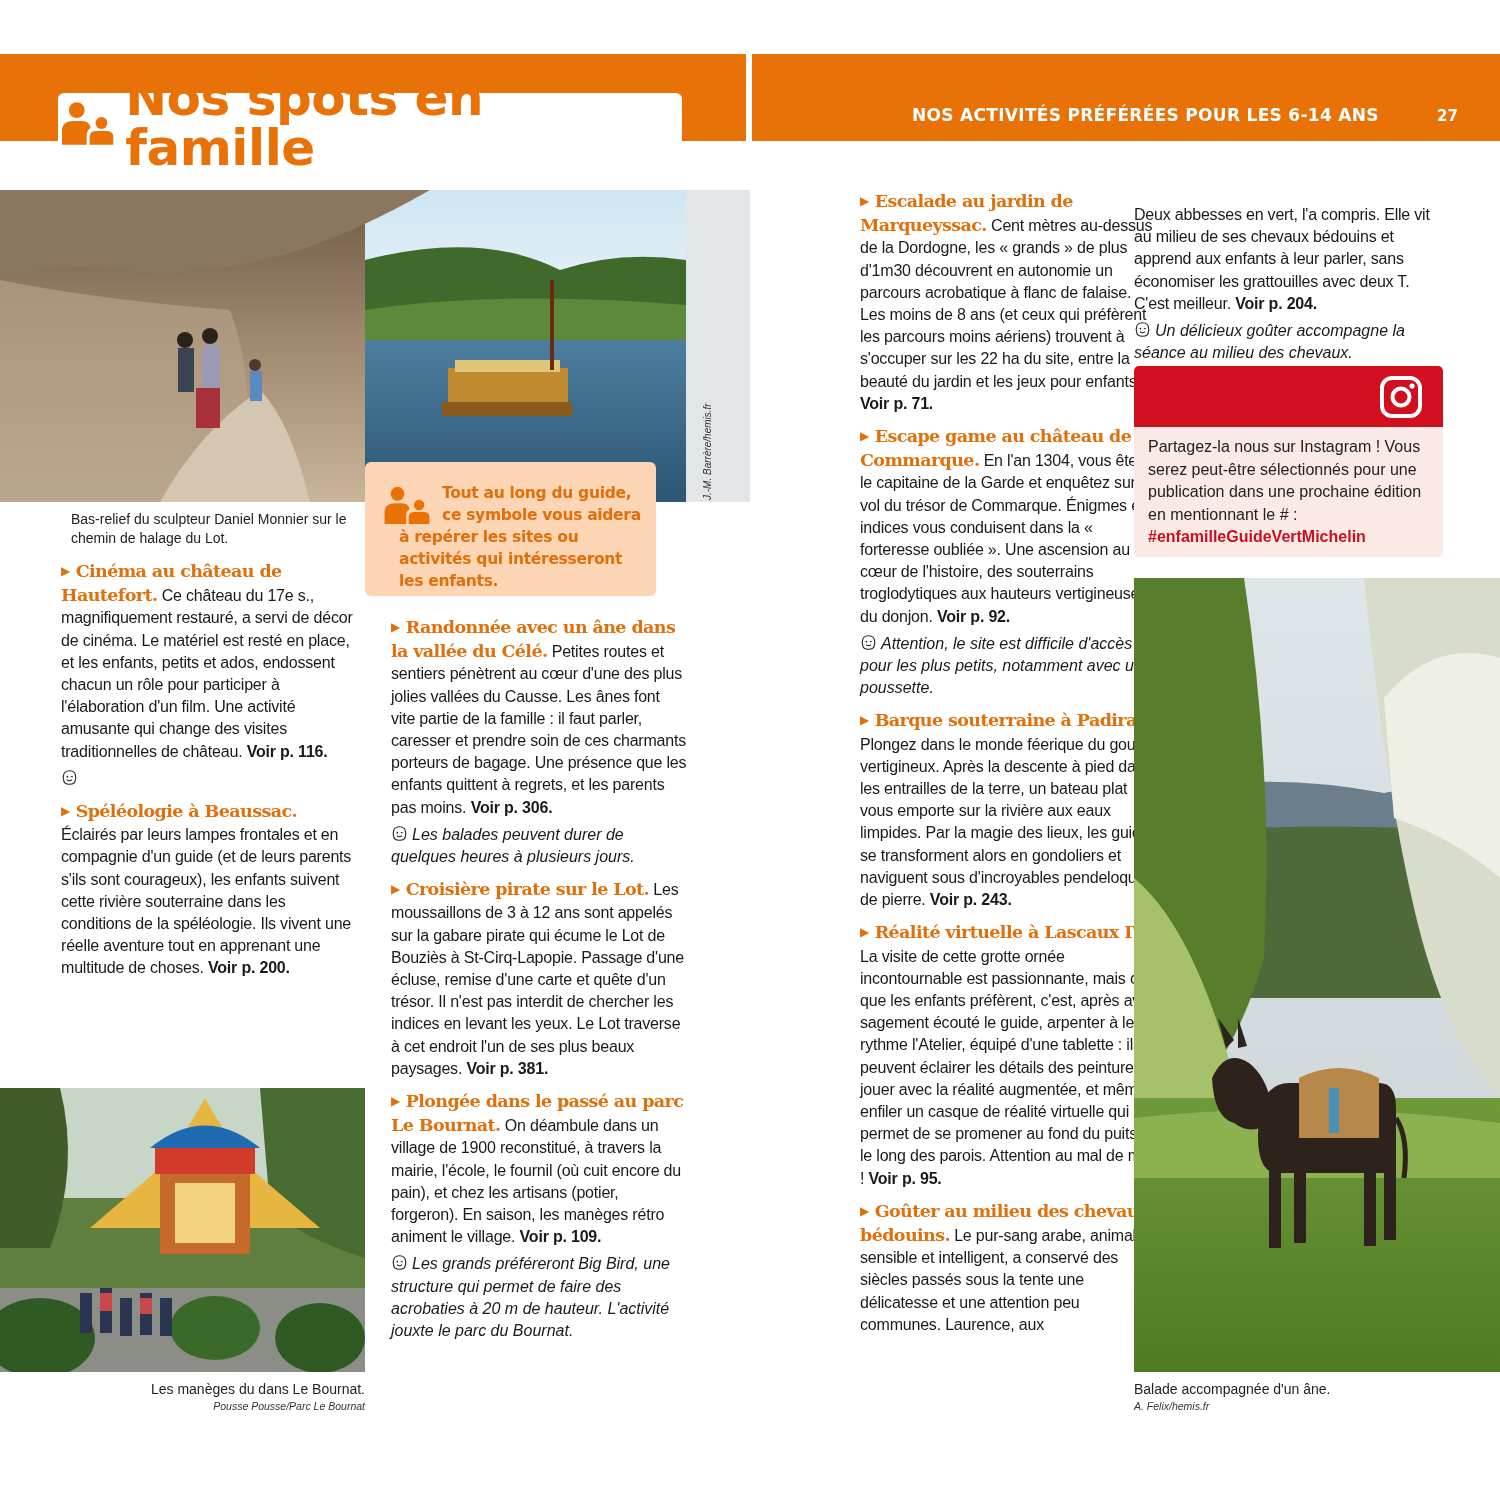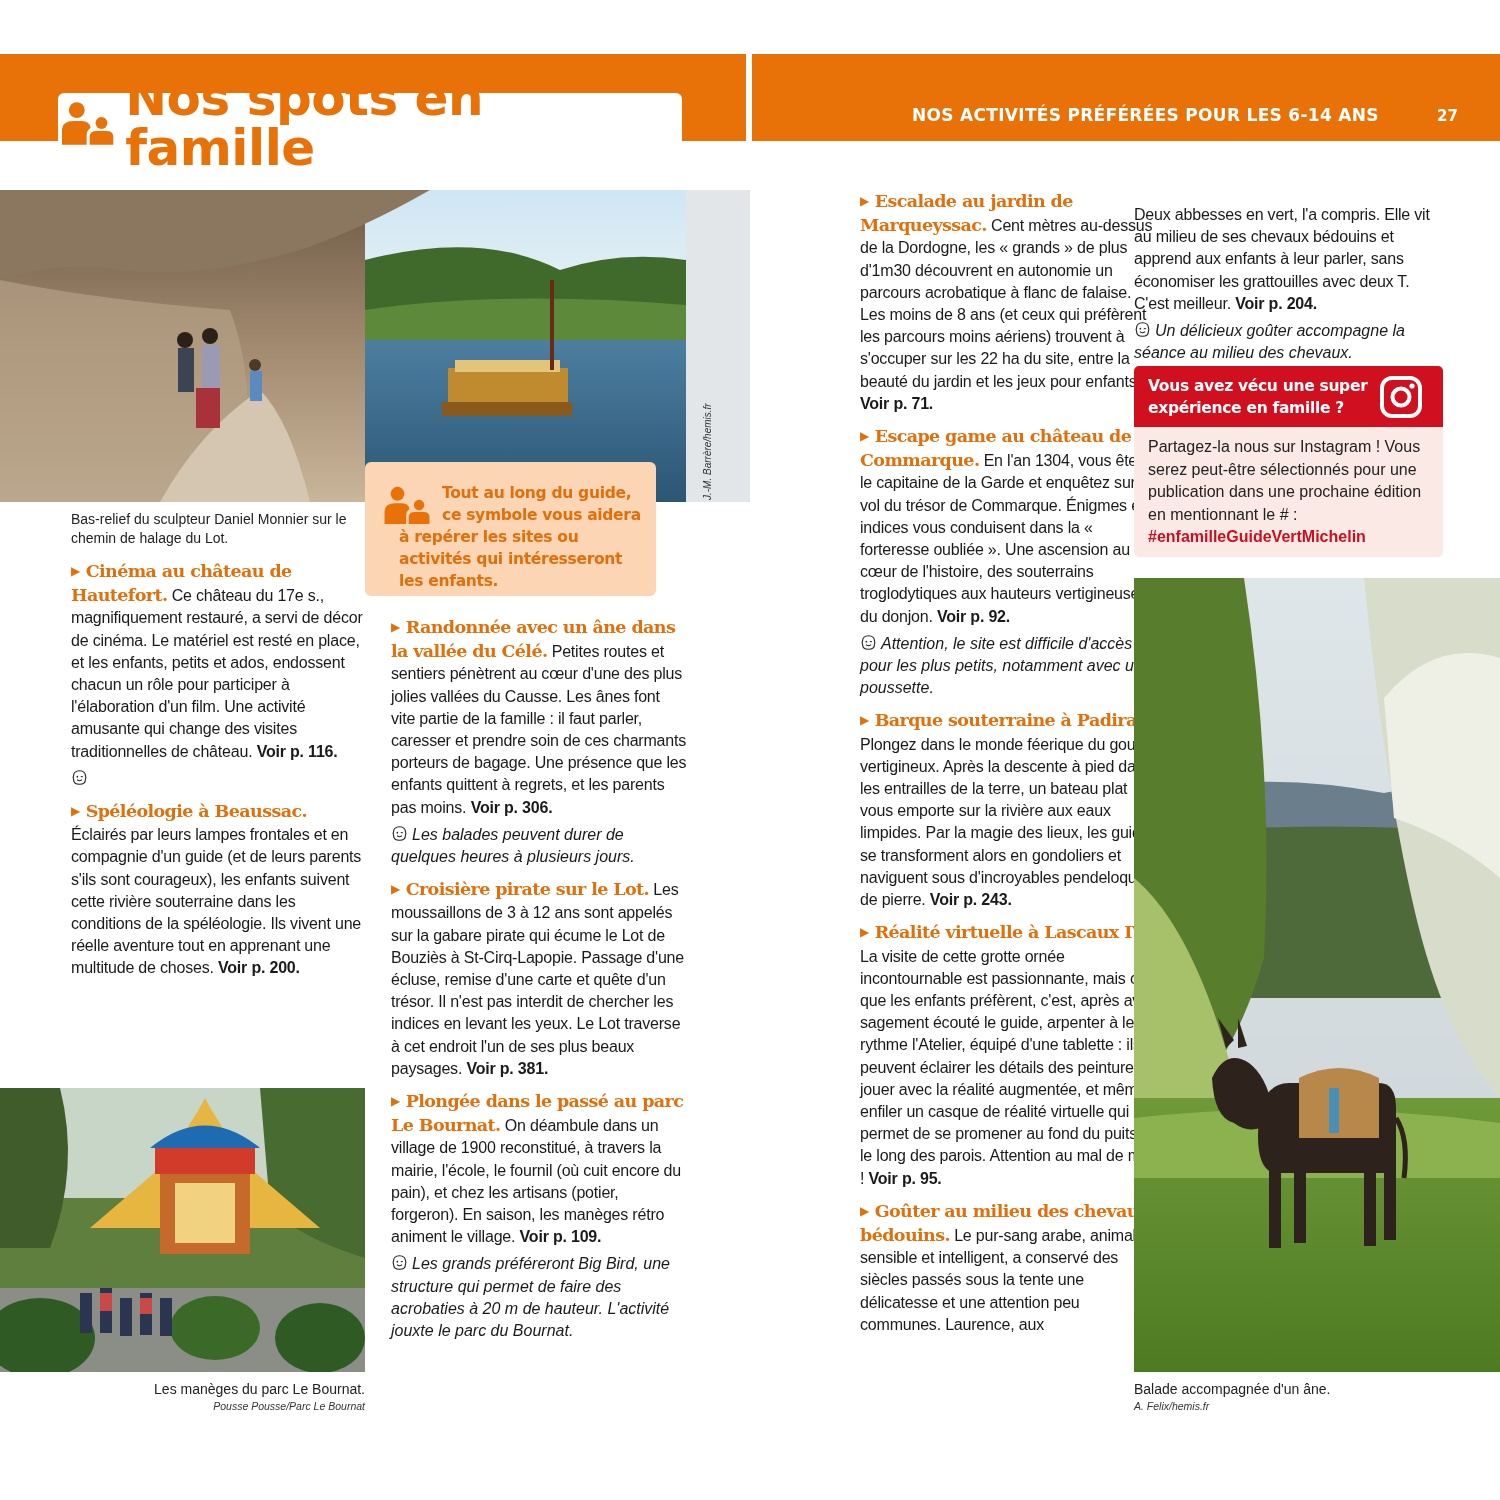--- a/index.html
+++ b/index.html
@@ -147,21 +147,21 @@
 <div class="callout">
   <svg class="fam-icon" viewBox="0 0 56 44">
     <circle cx="17" cy="9" r="8" fill="#e87207"></circle>
     <path d="M2 44 V30 Q2 20 14 20 H22 Q30 20 31 27 Q27 29 27 35 V44 Z" fill="#e87207"></path>
     <circle cx="42" cy="22" r="6" fill="#e87207"></circle>
     <path d="M30 44 V36 Q30 30 37 30 H47 Q54 30 54 36 V44 Z" fill="#e87207"></path>
   </svg>
   <p>Tout au long du guide, ce symbole vous aidera à repérer les sites ou activités qui intéresseront les enfants.</p>
 </div>
 
-<div class="col" style="left:71px;top:560px;width:292px;">
+<div class="col" style="left:61px;top:560px;width:292px;">
   <div class="article">
     <p><span class="head"><span class="tri">▶</span><span>Cinéma au château de Hautefort.</span></span><span> Ce château du 17e s., magnifiquement restauré, a servi de décor de cinéma. Le matériel est resté en place, et les enfants, petits et ados, endossent chacun un rôle pour participer à l'élaboration d'un film. Une activité amusante qui change des visites traditionnelles de château. </span><span class="voir">Voir p. 116.</span></p>
     <div class="tip"><svg class="smiley" viewBox="0 0 20 20">
           <path d="M10 2 C5 2 3 5 3 8 Q2 10 3 12 Q3 18 10 18 Q17 18 17 12 Q18 10 17 8 C17 5 15 2 10 2 Z" fill="none" stroke="#222" stroke-width="1.3"></path>
           <circle cx="7.5" cy="9" r="1" fill="#222"></circle>
           <path d="M11.5 9 H14" stroke="#222" stroke-width="1.2"></path>
           <path d="M7 12.5 Q10 15 13 12.5" fill="none" stroke="#222" stroke-width="1.2"></path>
         </svg></div>
   </div>
   <div class="article">
@@ -191,21 +191,21 @@
         <rect x="140" y="205" width="12" height="42"></rect>
       <rect x="160" y="210" width="12" height="38"></rect>
     </g>
     <g fill="#c94848">
         <rect x="100" y="205" width="12" height="18"></rect>
         <rect x="140" y="210" width="12" height="16"></rect>
       </g>
   </svg>
 </div>
 <div class="caption" style="left:0;top:1380px;width:365px;text-align:right;">
-  <span>Les manèges du parc Le Bournat.</span>
+  <span>Les manèges du dans Le Bournat.</span>
   <span class="credit">Pousse Pousse/Parc Le Bournat</span>
 </div>
 
 <div class="col" style="left:391px;top:616px;width:296px;">
   <div class="article">
     <p><span class="head"><span class="tri">▶</span><span>Randonnée avec un âne dans la vallée du Célé.</span></span><span> Petites routes et sentiers pénètrent au cœur d'une des plus jolies vallées du Causse. Les ânes font vite partie de la famille : il faut parler, caresser et prendre soin de ces charmants porteurs de bagage. Une présence que les enfants quittent à regrets, et les parents pas moins. </span><span class="voir">Voir p. 306.</span></p>
     <div class="tip"><svg class="smiley" viewBox="0 0 20 20">
           <path d="M10 2 C5 2 3 5 3 8 Q2 10 3 12 Q3 18 10 18 Q17 18 17 12 Q18 10 17 8 C17 5 15 2 10 2 Z" fill="none" stroke="#222" stroke-width="1.3"></path>
           <circle cx="7.5" cy="9" r="1" fill="#222"></circle>
           <path d="M11.5 9 H14" stroke="#222" stroke-width="1.2"></path>
@@ -257,21 +257,20 @@
           <path d="M10 2 C5 2 3 5 3 8 Q2 10 3 12 Q3 18 10 18 Q17 18 17 12 Q18 10 17 8 C17 5 15 2 10 2 Z" fill="none" stroke="#222" stroke-width="1.3"></path>
           <circle cx="7.5" cy="9" r="1" fill="#222"></circle>
           <path d="M11.5 9 H14" stroke="#222" stroke-width="1.2"></path>
           <path d="M7 12.5 Q10 15 13 12.5" fill="none" stroke="#222" stroke-width="1.2"></path>
         </svg><span>Un délicieux goûter accompagne la séance au milieu des chevaux.</span></div>
   </div>
 </div>
 
 <div class="insta">
   <div class="ihead">
-    <div style="width:220px;">Vous avez vécu une super expérience en famille ?</div>
     <svg class="ig-icon" viewBox="0 0 44 44">
       <rect x="3" y="3" width="38" height="38" rx="10" fill="none" stroke="#fff" stroke-width="4"></rect>
       <circle cx="22" cy="22" r="8.5" fill="none" stroke="#fff" stroke-width="4"></circle>
       <circle cx="33" cy="11" r="2.6" fill="#fff"></circle>
     </svg>
   </div>
   <div class="ibody">
     <span>Partagez-la nous sur Instagram ! Vous serez peut-être sélectionnés pour une publication dans une prochaine édition en mentionnant le # : </span><span class="hashtag">#enfamilleGuideVertMichelin</span>
   </div>
 </div>

